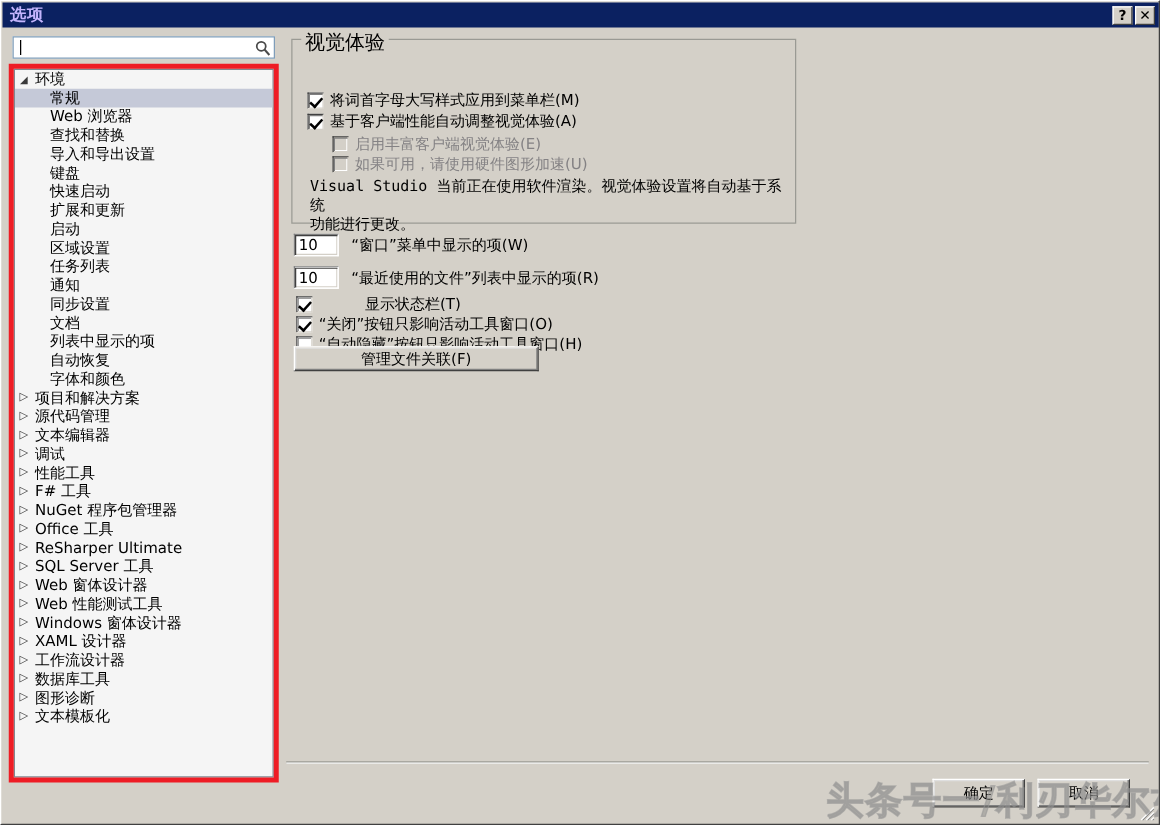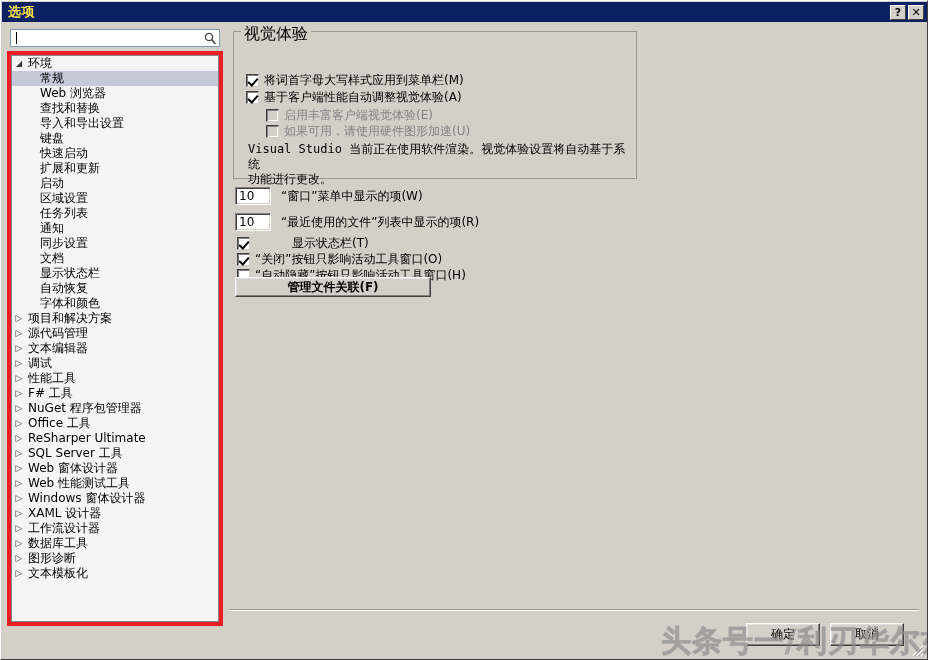--- a/index.html
+++ b/index.html
@@ -30,21 +30,21 @@
     position: absolute;
     left: 1px; top: 1px;
     width: 926px; height: 20px;
     background: #0b2161;
     display: flex;
     align-items: center;
     box-sizing: border-box;
     padding-left: 6px;
   }
   #titlebar .title-text {
-    color: #fde047;
+    color: #c4b5fd;
     font-size: 13px;
     font-weight: bold;
     font-family: "DejaVu Sans", "Liberation Sans", sans-serif;
     letter-spacing: 0.5px;
   }
   #titlebar .tb-buttons {
     position: absolute;
     right: 4px; top: 3px;
     display: flex;
     gap: 2px;
@@ -287,21 +287,21 @@
     display: flex;
     align-items: center;
     justify-content: center;
     font-family: "DejaVu Sans", "Liberation Sans", sans-serif;
     cursor: default;
   }
 
   #manage-assoc-btn {
     position: absolute;
     left: 6px; top: 250px;
-    width: 196px; height: 20px; font-weight: bold;
+    width: 196px; height: 20px;
   }
 
   
   #sep-line {
     position: absolute;
     left: 228px; top: 608px;
     width: 690px; height: 1px;
     background: #9a9a94;
     border-bottom: 1px solid #ffffff;
   }
@@ -414,21 +414,21 @@
       <div class="tree-item lvl1">
         <span class="tw-arrow" style="flex-basis: 0px; width: 0px;"></span>
         <span class="tw-label">同步设置</span>
       </div>
       <div class="tree-item lvl1">
         <span class="tw-arrow" style="flex-basis: 0px; width: 0px;"></span>
         <span class="tw-label">文档</span>
       </div>
       <div class="tree-item lvl1">
         <span class="tw-arrow" style="flex-basis: 0px; width: 0px;"></span>
-        <span class="tw-label">显示状态栏</span>
+        <span class="tw-label">列表中显示的项</span>
       </div>
       <div class="tree-item lvl1">
         <span class="tw-arrow" style="flex-basis: 0px; width: 0px;"></span>
         <span class="tw-label">自动恢复</span>
       </div>
       <div class="tree-item lvl1">
         <span class="tw-arrow" style="flex-basis: 0px; width: 0px;"></span>
         <span class="tw-label">字体和颜色</span>
       </div>
       <div class="tree-item lvl0">

